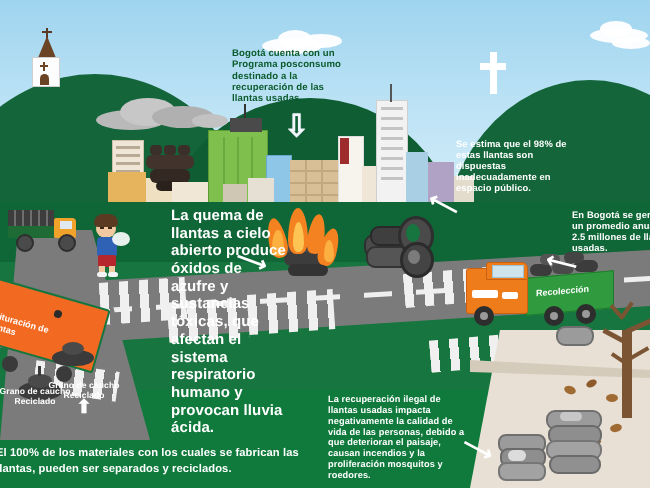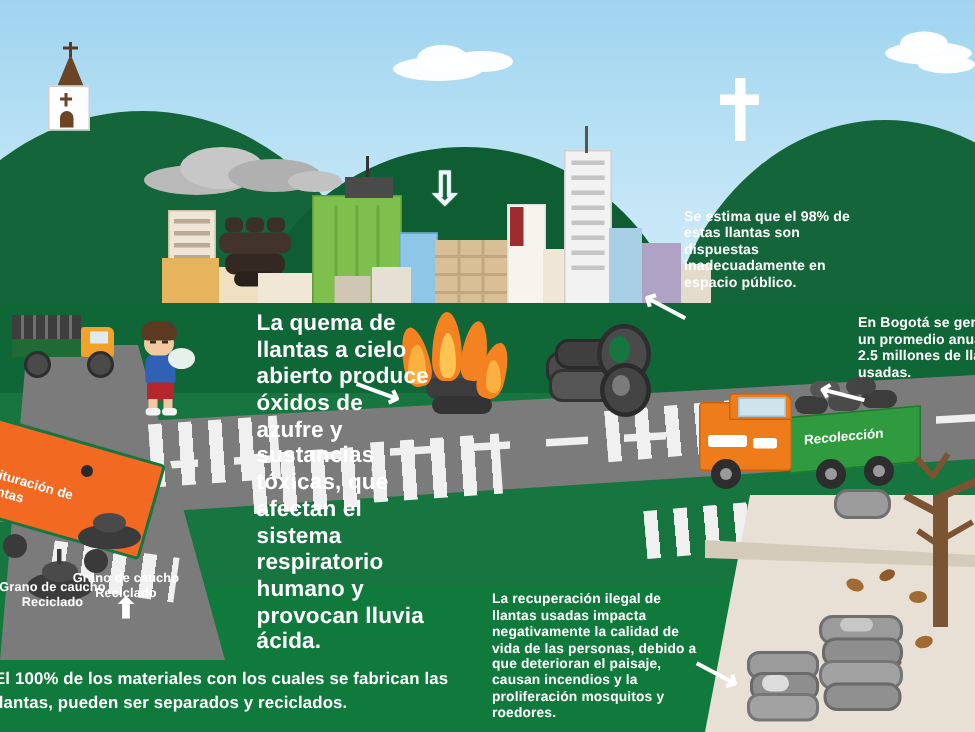--- a/index.html
+++ b/index.html
@@ -292,20 +292,21 @@
   <div class="abs" style="left:498px;top:434px;width:48px;height:52px;">
     <div class="tire-grey abs" style="left:0;top:0;width:44px;height:15px;border-radius:8px;background:#9b9b9b;border:2px solid #6f6f6f;"></div>
     <div class="tire-grey abs" style="left:2px;top:14px;width:42px;height:15px;border-radius:8px;background:#8e8e8e;border:2px solid #6a6a6a;"></div>
     <div class="tire-grey abs" style="left:0;top:28px;width:44px;height:15px;border-radius:8px;background:#a2a2a2;border:2px solid #767676;"></div>
     <div class="abs" style="left:10px;top:16px;width:18px;height:11px;background:#dcdcdc;border-radius:6px;"></div>
   </div>
   <div class="abs" style="left:556px;top:326px;width:34px;height:18px;">
     <div class="tire-grey abs" style="left:0;top:0;width:34px;height:16px;border-radius:9px;background:#9b9b9b;border:2px solid #6f6f6f;"></div>
   </div>
 
+  <div class="txt dark" style="left:232px;top:48px;width:120px;font-size:9.6px;">Bogotá cuenta con un Programa posconsumo destinado a la recuperación de las llantas usadas.</div>
   <div class="arrow" style="left:284px;top:108px;font-size:30px;color:#f2f7fb;text-shadow:0 0 1px #cfe2ef;">⇩</div>
 
   <div class="txt" style="left:123px;top:207px;width:116px;font-size:15px;margin-left:48px;">La quema de llantas a cielo abierto produce óxidos de azufre y sustancias tóxicas, que afectan el sistema respiratorio humano y provocan lluvia ácida.</div>
   <div class="arrow" style="left:236px;top:248px;font-size:22px;color:#fff;transform:rotate(20deg);">⟶</div>
 
   <div class="txt" style="left:456px;top:138px;width:116px;font-size:9.4px;">Se estima que el 98% de estas llantas son dispuestas inadecuadamente en espacio público.</div>
   <div class="arrow" style="left:428px;top:192px;font-size:22px;color:#fff;transform:rotate(28deg);">⟵</div>
 
   <div class="txt" style="left:572px;top:209px;width:104px;font-size:9.4px;">En Bogotá se generan un promedio anual de 2.5 millones de llantas usadas.</div>
   <div class="arrow" style="left:546px;top:250px;font-size:22px;color:#fff;transform:rotate(14deg);">⟵</div>

